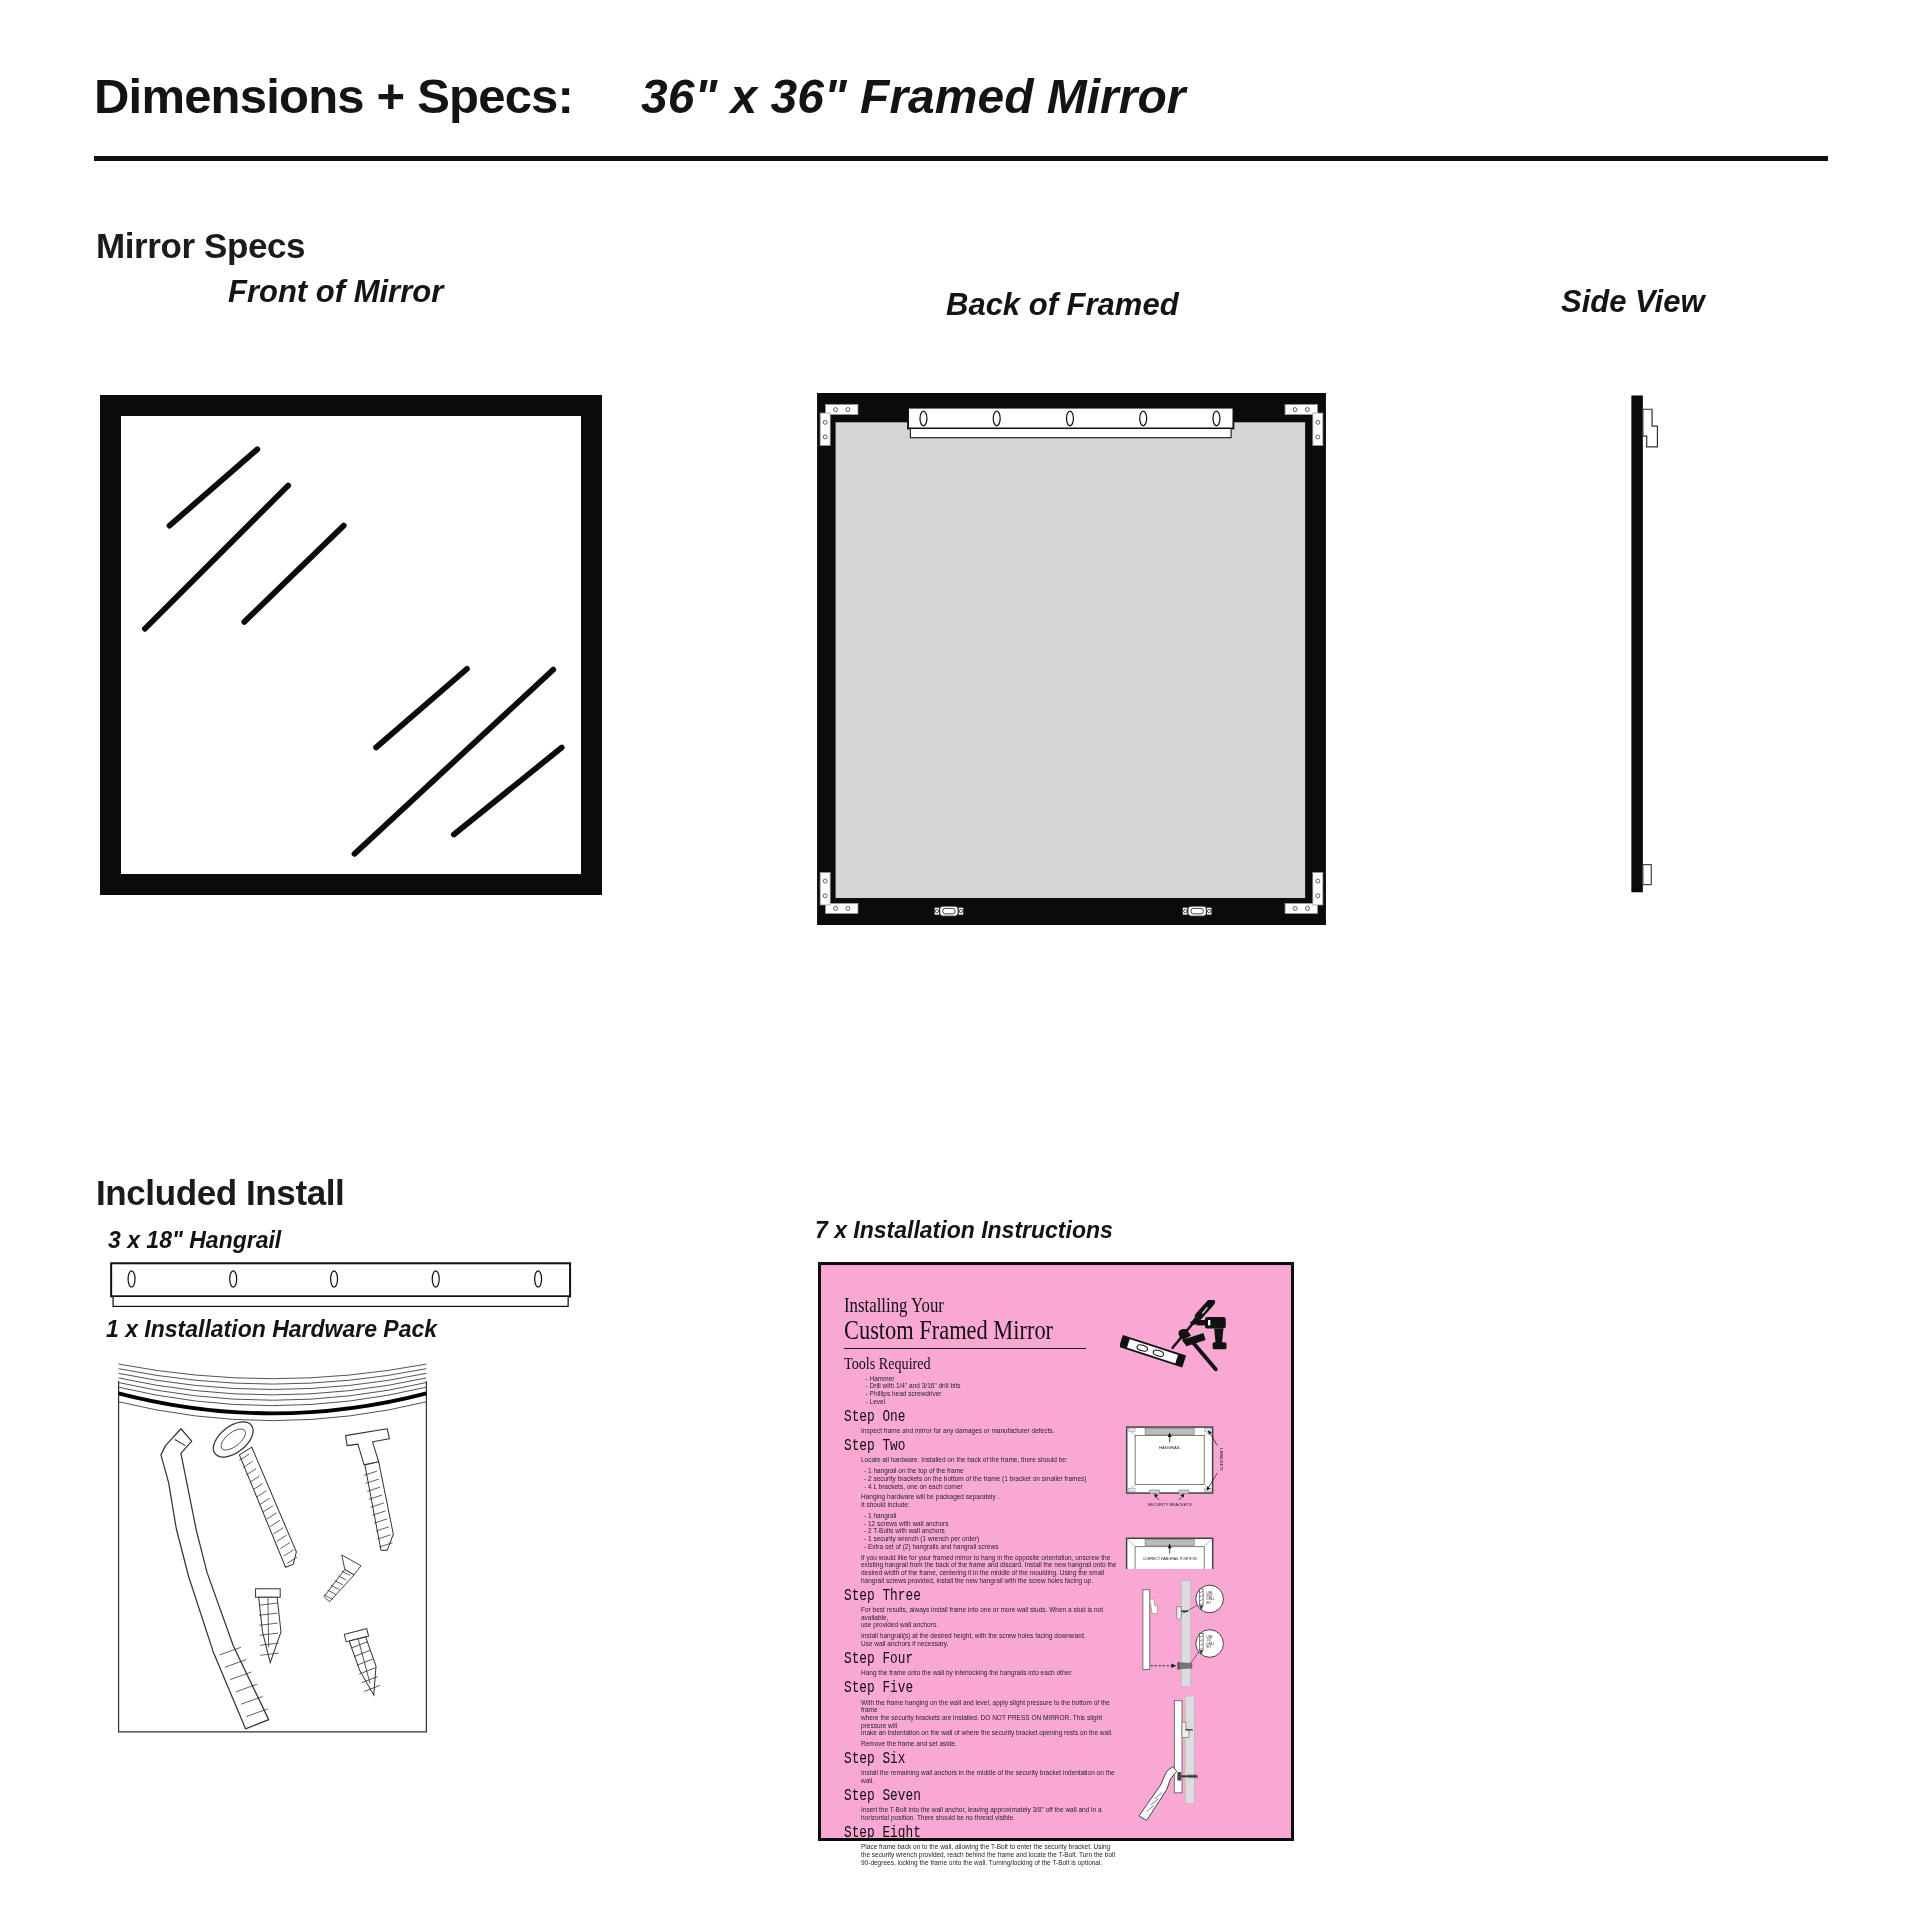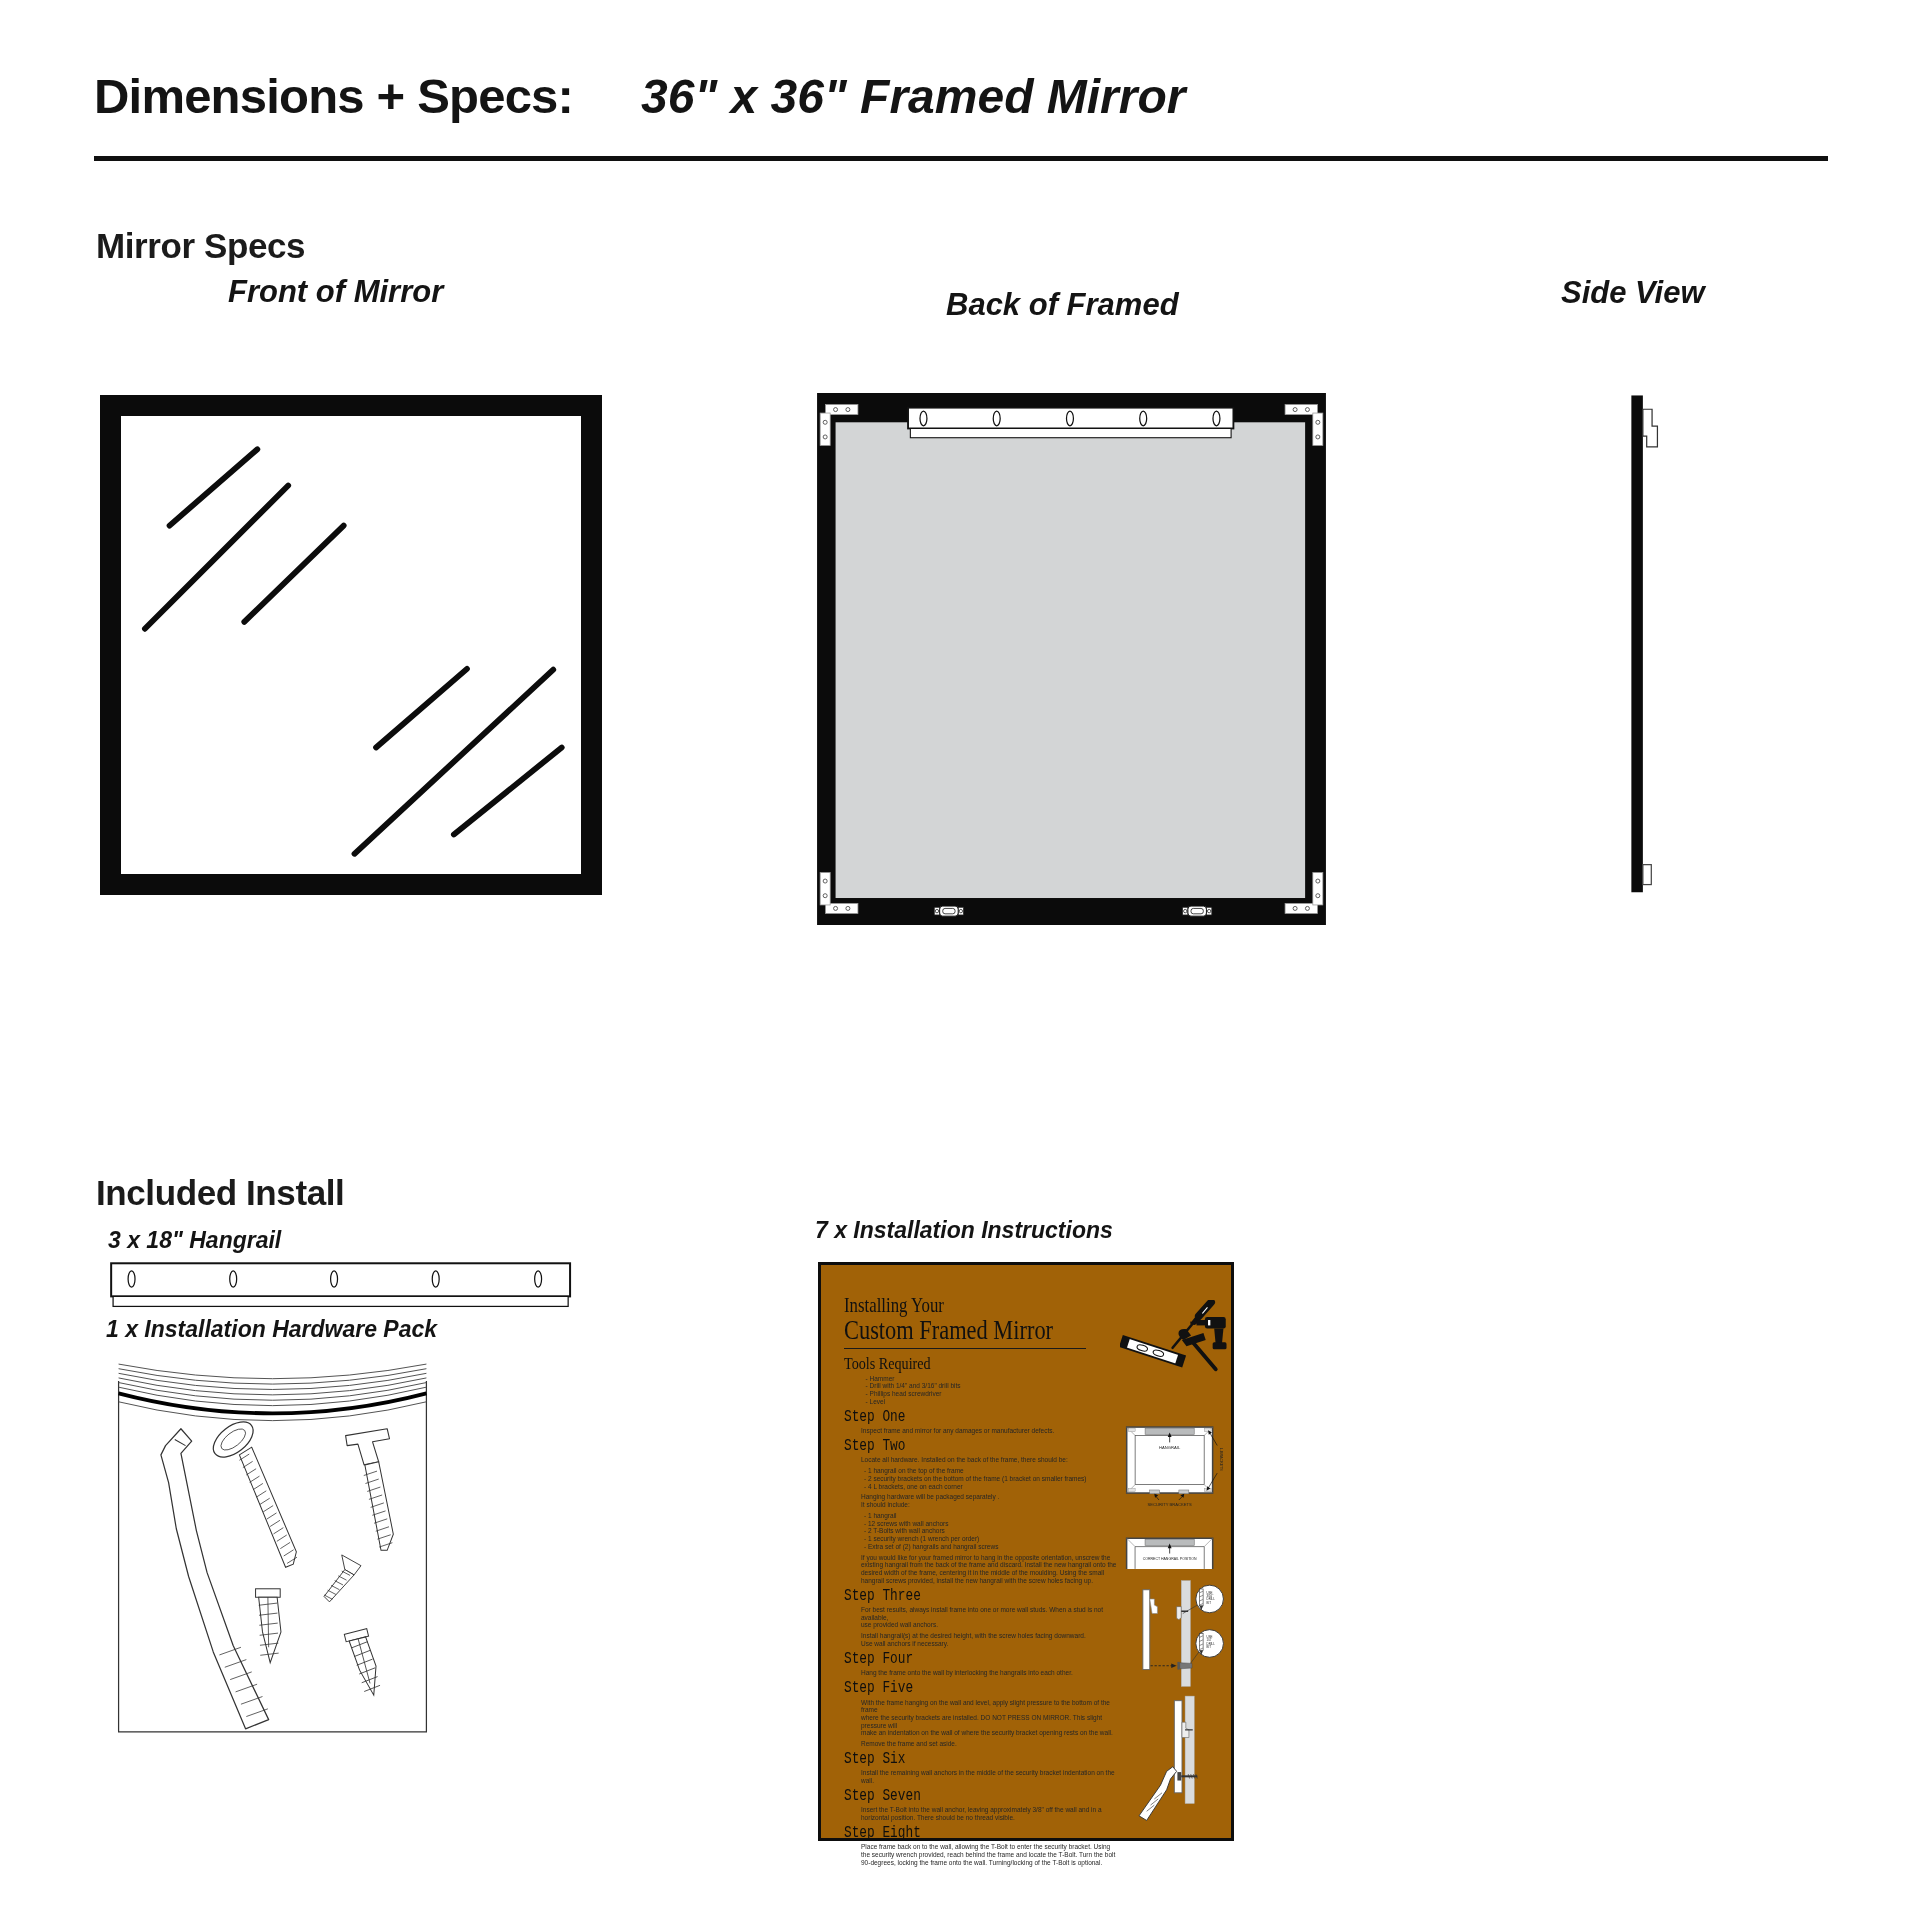--- a/index.html
+++ b/index.html
@@ -14,22 +14,22 @@
   .hdr-rule{left:94px;top:156px;width:1734px;height:4.6px;background:#101010;}
 
   .sec-h{font-size:35px;font-weight:bold;color:#1b1b1b;letter-spacing:-0.4px;}
   .fig-label{font-size:31px;font-weight:bold;font-style:italic;color:#141414;text-align:right;}
   .small-label{font-size:23px;font-weight:bold;font-style:italic;color:#141414;}
 
   
   .front-frame{left:100px;top:395px;width:460px;height:458px;border:21.6px solid #0b0b0b;background:#fff;}
 
   
-  .inst-page{left:818px;top:1262px;width:416px;height:579px;border:3.9px solid #0d0d0d;
-             background:#a16207;box-sizing:border-box;}
+  .inst-page{left:818px;top:1262px;width:476px;height:579px;border:3.9px solid #0d0d0d;
+             background:#f9a8d4;box-sizing:border-box;}
   .inst-col{position:absolute;left:23px;top:29px;width:273px;}
   .cond{display:inline-block;transform:scaleX(.8);transform-origin:0 50%;white-space:nowrap;}
   .doc-t1{font-family:"Liberation Serif",serif;font-size:21px;line-height:22.3px;color:#101010;}
   .doc-t2{font-family:"Liberation Serif",serif;font-size:28px;line-height:28.5px;color:#101010;}
   .doc-rule{width:242px;height:1.5px;background:#1a1a1a;margin:3.1px 0 3.9px 0;}
   .tools-h{font-family:"Liberation Serif",serif;font-size:17.7px;line-height:20px;color:#101010;}
   .step-h{font-family:Liberation Mono, monospace;font-size:16px;line-height:17px;margin:2.3px 0 1.5px 0;color:#0e0e0e;}
   .doc-body,.step-para,.step-list{font-size:6.5px;line-height:7.7px;color:#262626;white-space:pre-line;}
   .doc-body{margin:1.5px 0 3.1px 21.6px;}
   .step-para{margin:0 0 3.1px 17px;}
@@ -44,21 +44,21 @@
 
   <div class="abs hdr-row">
     <span class="hdr-title">Dimensions + Specs:</span><span class="hdr-sub">36" x 36" Framed Mirror</span>
   </div>
   <div class="abs hdr-rule"></div>
 
   <div class="abs sec-h" style="left:96px;top:202px;margin-top:24px;">Mirror Specs</div>
 
   <div class="abs fig-label" style="left:228px;top:274px;">Front of Mirror</div>
   <div class="abs fig-label" style="left:946px;top:287px;">Back of Framed</div>
-  <div class="abs fig-label" style="left:1561px;top:275px;">Side View</div>
+  <div class="abs fig-label" style="left:1561px;top:284px;">Side View</div>
 
   <div class="abs front-frame">
     <svg width="460" height="458" viewBox="0 0 597 594">
       <g stroke="#0c0c0c" stroke-width="7.5" stroke-linecap="round">
         <line x1="63" y1="142" x2="177" y2="43"></line>
         <line x1="31" y1="276" x2="217" y2="90"></line>
         <line x1="160" y1="267" x2="289" y2="142"></line>
         <line x1="331" y1="430" x2="449" y2="328"></line>
         <line x1="303" y1="568" x2="561" y2="329"></line>
         <line x1="432" y1="543" x2="572" y2="430"></line>

